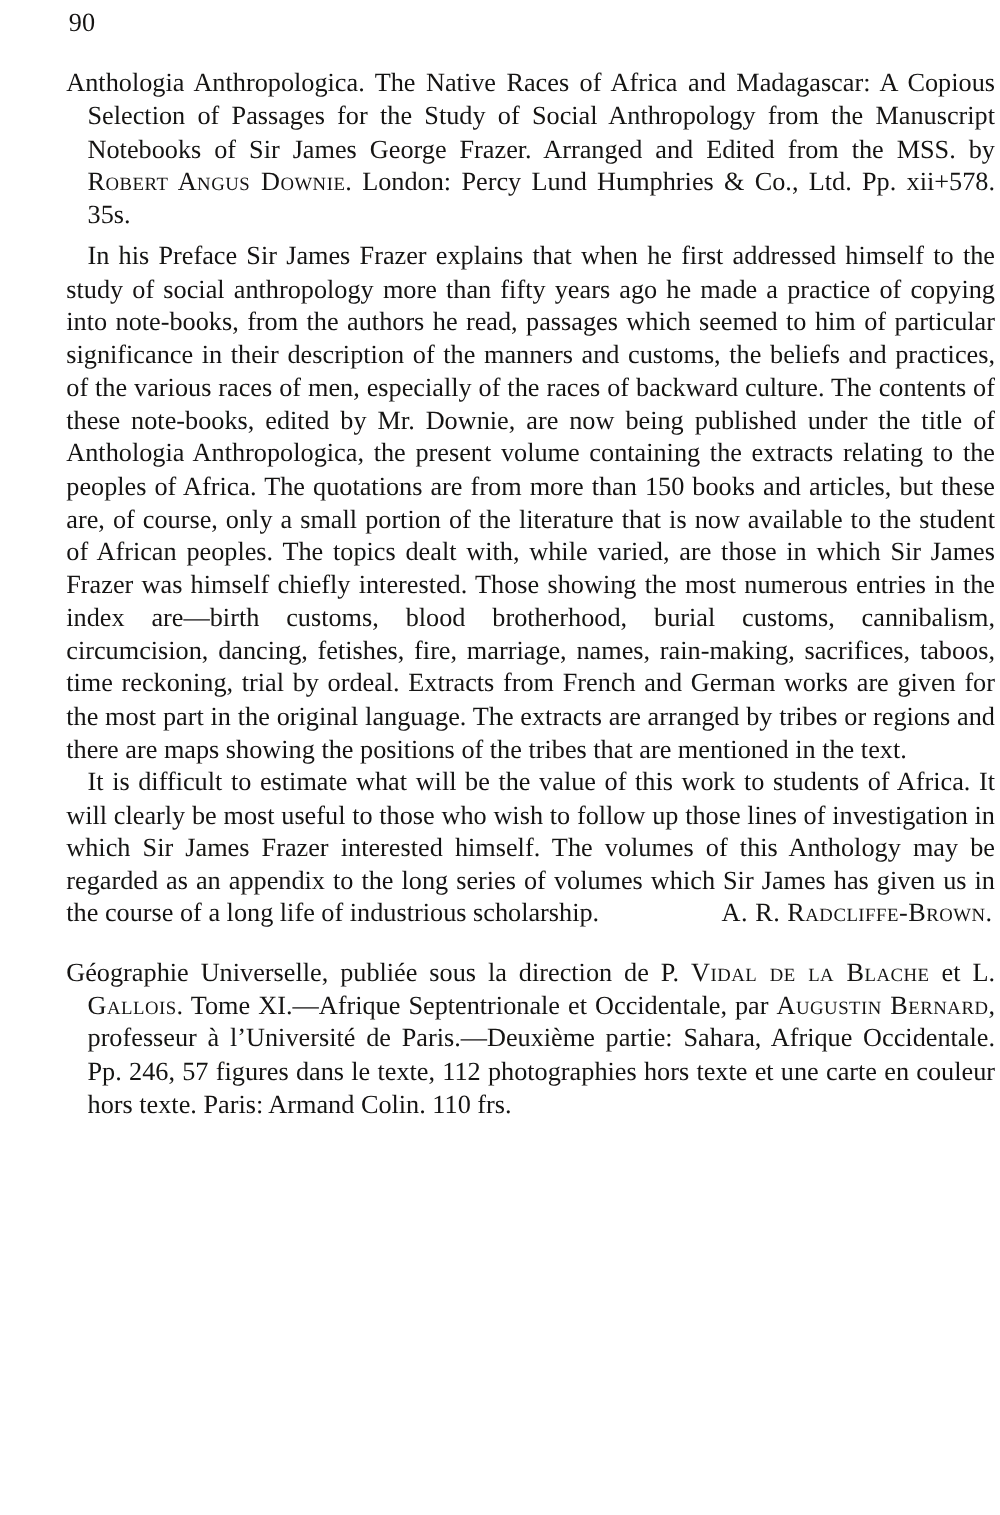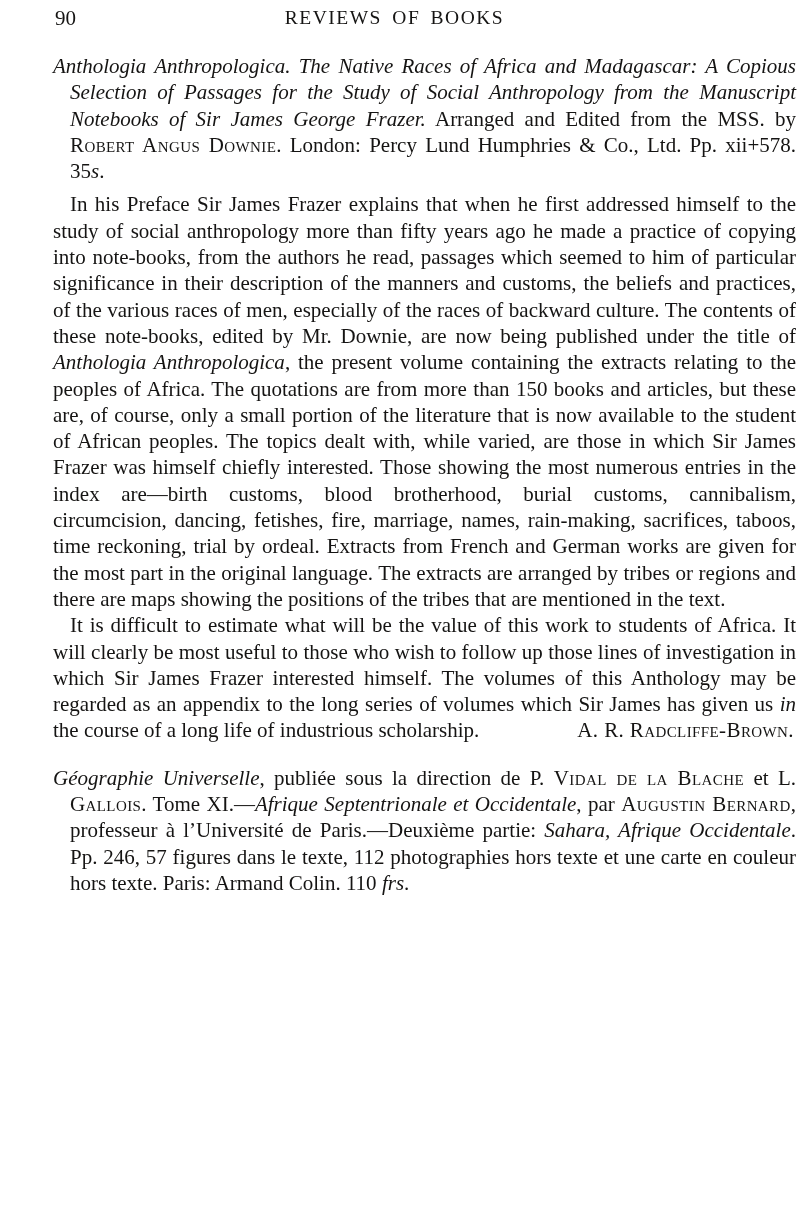--- a/index.html
+++ b/index.html
@@ -47,21 +47,21 @@
     text-align: justify;
   }
   p.para { text-indent: 17px; }
   p.flush { text-indent: 0; }
   p.bib {
     margin-top: 21px;
     margin-bottom: 7px;
     padding-left: 17px;
     text-indent: -17px;
   }
-  .seg-i { font-style: italic; }
+  .seg-i { }
   .seg-sc { font-variant: small-caps; letter-spacing: 0.4px; }
   .seg-sig {
     float: right;
     font-variant: small-caps;
     letter-spacing: 0.4px;
     padding-right: 2px;
   }
   
   .speck {
     position: absolute;
@@ -72,21 +72,20 @@
   .speck-2 { left: 568px; top: 1211px; width: 2px; height: 1px; opacity: .6; }
   .speck-3 { left: 0px; top: 1207px; width: 3px; height: 3px; opacity: .7; }
 </style>
 </head>
 <body>
 
 <div class="page">
 
   <div class="page-header">
     <span class="page-number">90</span>
-    <span class="running-head">REVIEWS OF BOOKS</span>
   </div>
 
   <div class="content">
 
 
     <p class="bib"><span class="seg-i">Anthologia Anthropologica.  The Native Races of Africa and Madagascar: A Copious Selection of Passages for the Study of Social Anthropology from the Manuscript Notebooks of Sir James George Frazer.</span><span class="seg-r">  Arranged and Edited from the MSS. by </span><span class="seg-sc">Robert Angus Downie</span><span class="seg-r">.  London: Percy Lund Humphries &amp; Co., Ltd.  Pp. xii+578.  35</span><span class="seg-i">s</span><span class="seg-r">.</span></p>
 
     <p class="para"><span class="seg-r">In his Preface Sir James Frazer explains that when he first addressed himself to the study of social anthropology more than fifty years ago he made a practice of copying into note-books, from the authors he read, passages which seemed to him of particular significance in their description of the manners and customs, the beliefs and practices, of the various races of men, especially of the races of backward culture.  The contents of these note-books, edited by Mr. Downie, are now being published under the title of </span><span class="seg-i">Anthologia Anthropologica</span><span class="seg-r">, the present volume containing the extracts relating to the peoples of Africa.  The quotations are from more than 150 books and articles, but these are, of course, only a small portion of the literature that is now available to the student of African peoples.  The topics dealt with, while varied, are those in which Sir James Frazer was himself chiefly interested.  Those showing the most numerous entries in the index are—birth customs, blood brotherhood, burial customs, cannibalism, circumcision, dancing, fetishes, fire, marriage, names, rain-making, sacrifices, taboos, time reckoning, trial by ordeal.  Extracts from French and German works are given for the most part in the original language.  The extracts are arranged by tribes or regions and there are maps showing the positions of the tribes that are mentioned in the text.</span></p>
 
     <p class="para"><span class="seg-r">It is difficult to estimate what will be the value of this work to students of Africa.  It will clearly be most useful to those who wish to follow up those lines of investigation in which Sir James Frazer interested himself.  The volumes of this Anthology may be regarded as an appendix to the long series of volumes which Sir James has given us </span><span class="seg-i">in</span><span class="seg-r"> the course of a long life of industrious scholarship.</span><span class="seg-sig">A. R. Radcliffe-Brown.</span></p>

